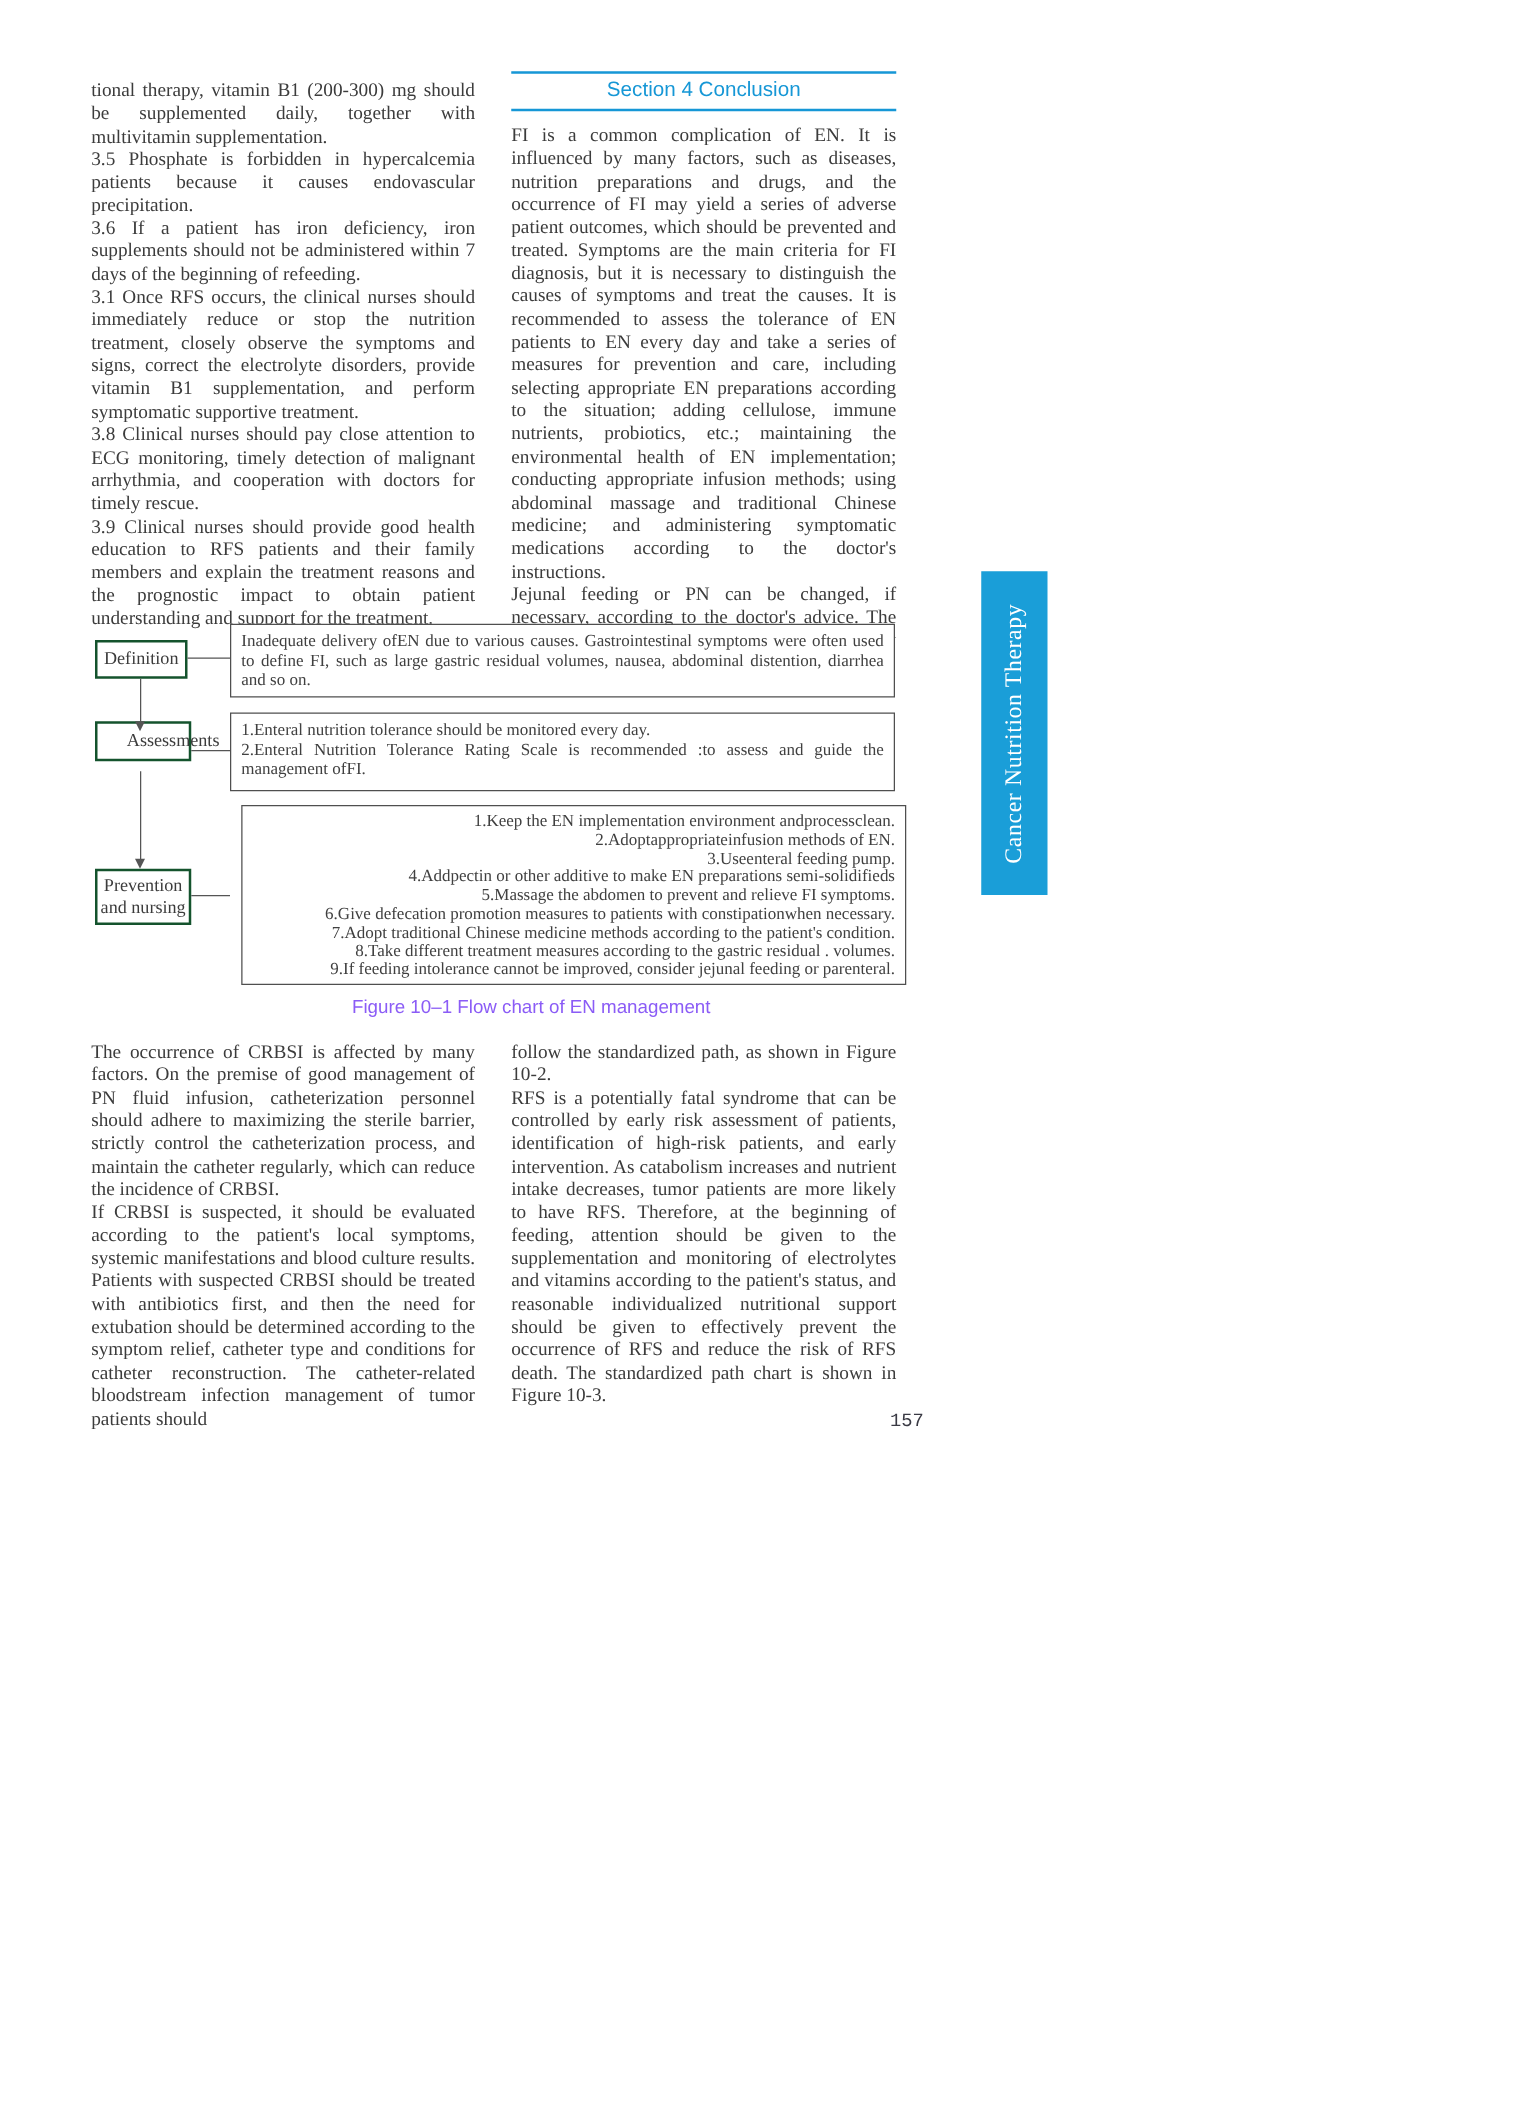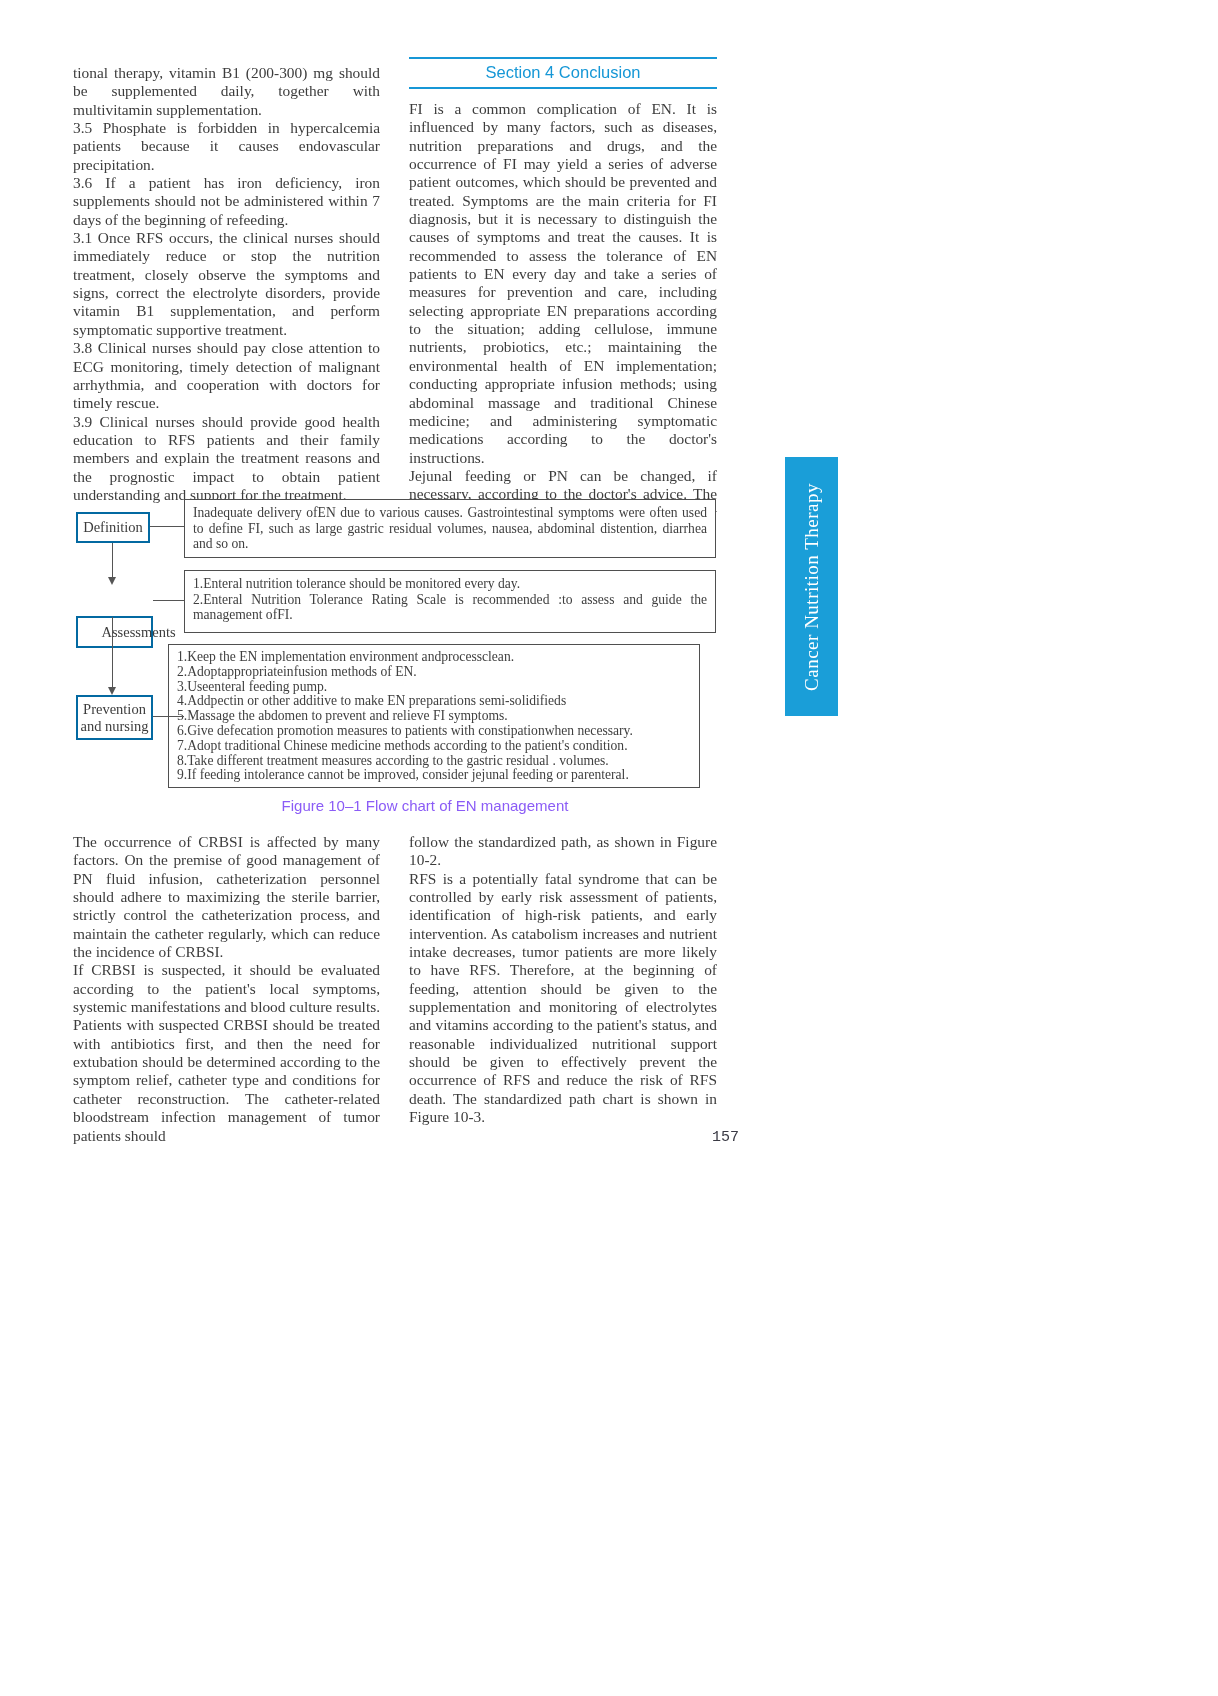--- a/index.html
+++ b/index.html
@@ -29,48 +29,48 @@
     font-family: "Liberation Sans", sans-serif;
     font-weight: normal;
     font-size: 16.5px;
     color: #1697d6;
     text-align: center;
     padding: 4px 0 5px 0;
   }
 
   .node {
     position: absolute;
-    border: 2px solid #0369a1;
+    border: 2px solid #14532d;
     background: #fff;
     display: flex;
     align-items: center;
     justify-content: center;
     text-align: center;
     font-size: 14.5px;
     line-height: 16.5px;
     color: #3c3c3c;
   }
   #node-definition { left: 76px; top: 512px; width: 74px; height: 31px; }
-  #node-assessments { left: 76px; top: 616px; width: 77px; height: 32px; padding-left: 48px; }
+  #node-assessments { left: 76px; top: 577px; width: 77px; height: 32px; padding-left: 48px; }
   #node-prevention { left: 76px; top: 695px; width: 77px; height: 45px; text-align: center; }
 
   .content-box {
     position: absolute;
     border: 1.5px solid #4f4f4f;
     background: #fff;
     padding: 5px 8px;
     font-size: 13.6px;
     line-height: 15.5px;
     color: #404040;
     white-space: pre-line;
     text-align: justify;
   }
   #content-definition { left: 184px; top: 499px; width: 532px; height: 59px; }
   #content-assessments { left: 184px; top: 570px; width: 532px; height: 63px; }
-  #content-prevention { left: 168px; top: 644px; width: 532px; height: 144px; padding: 5px 8px; line-height: 14.8px; text-align: left; }
+  #content-prevention { left: 193px; top: 644px; width: 532px; height: 144px; padding: 5px 8px; line-height: 14.8px; text-align: right; }
 
   .hconn { position: absolute; height: 0; border-top: 1.5px solid #555; }
   #conn-1 { left: 150px; top: 526px; width: 34px; }
   #conn-2 { left: 153px; top: 600px; width: 31px; }
   #conn-3 { left: 153px; top: 716px; width: 31px; }
 
   .varrow { position: absolute; width: 0; border-left: 1.5px solid #555; }
   #arrow-line-1 { left: 112px; top: 543px; height: 36px; }
   #arrow-line-2 { left: 112px; top: 617px; height: 72px; }
   .arrowhead {

